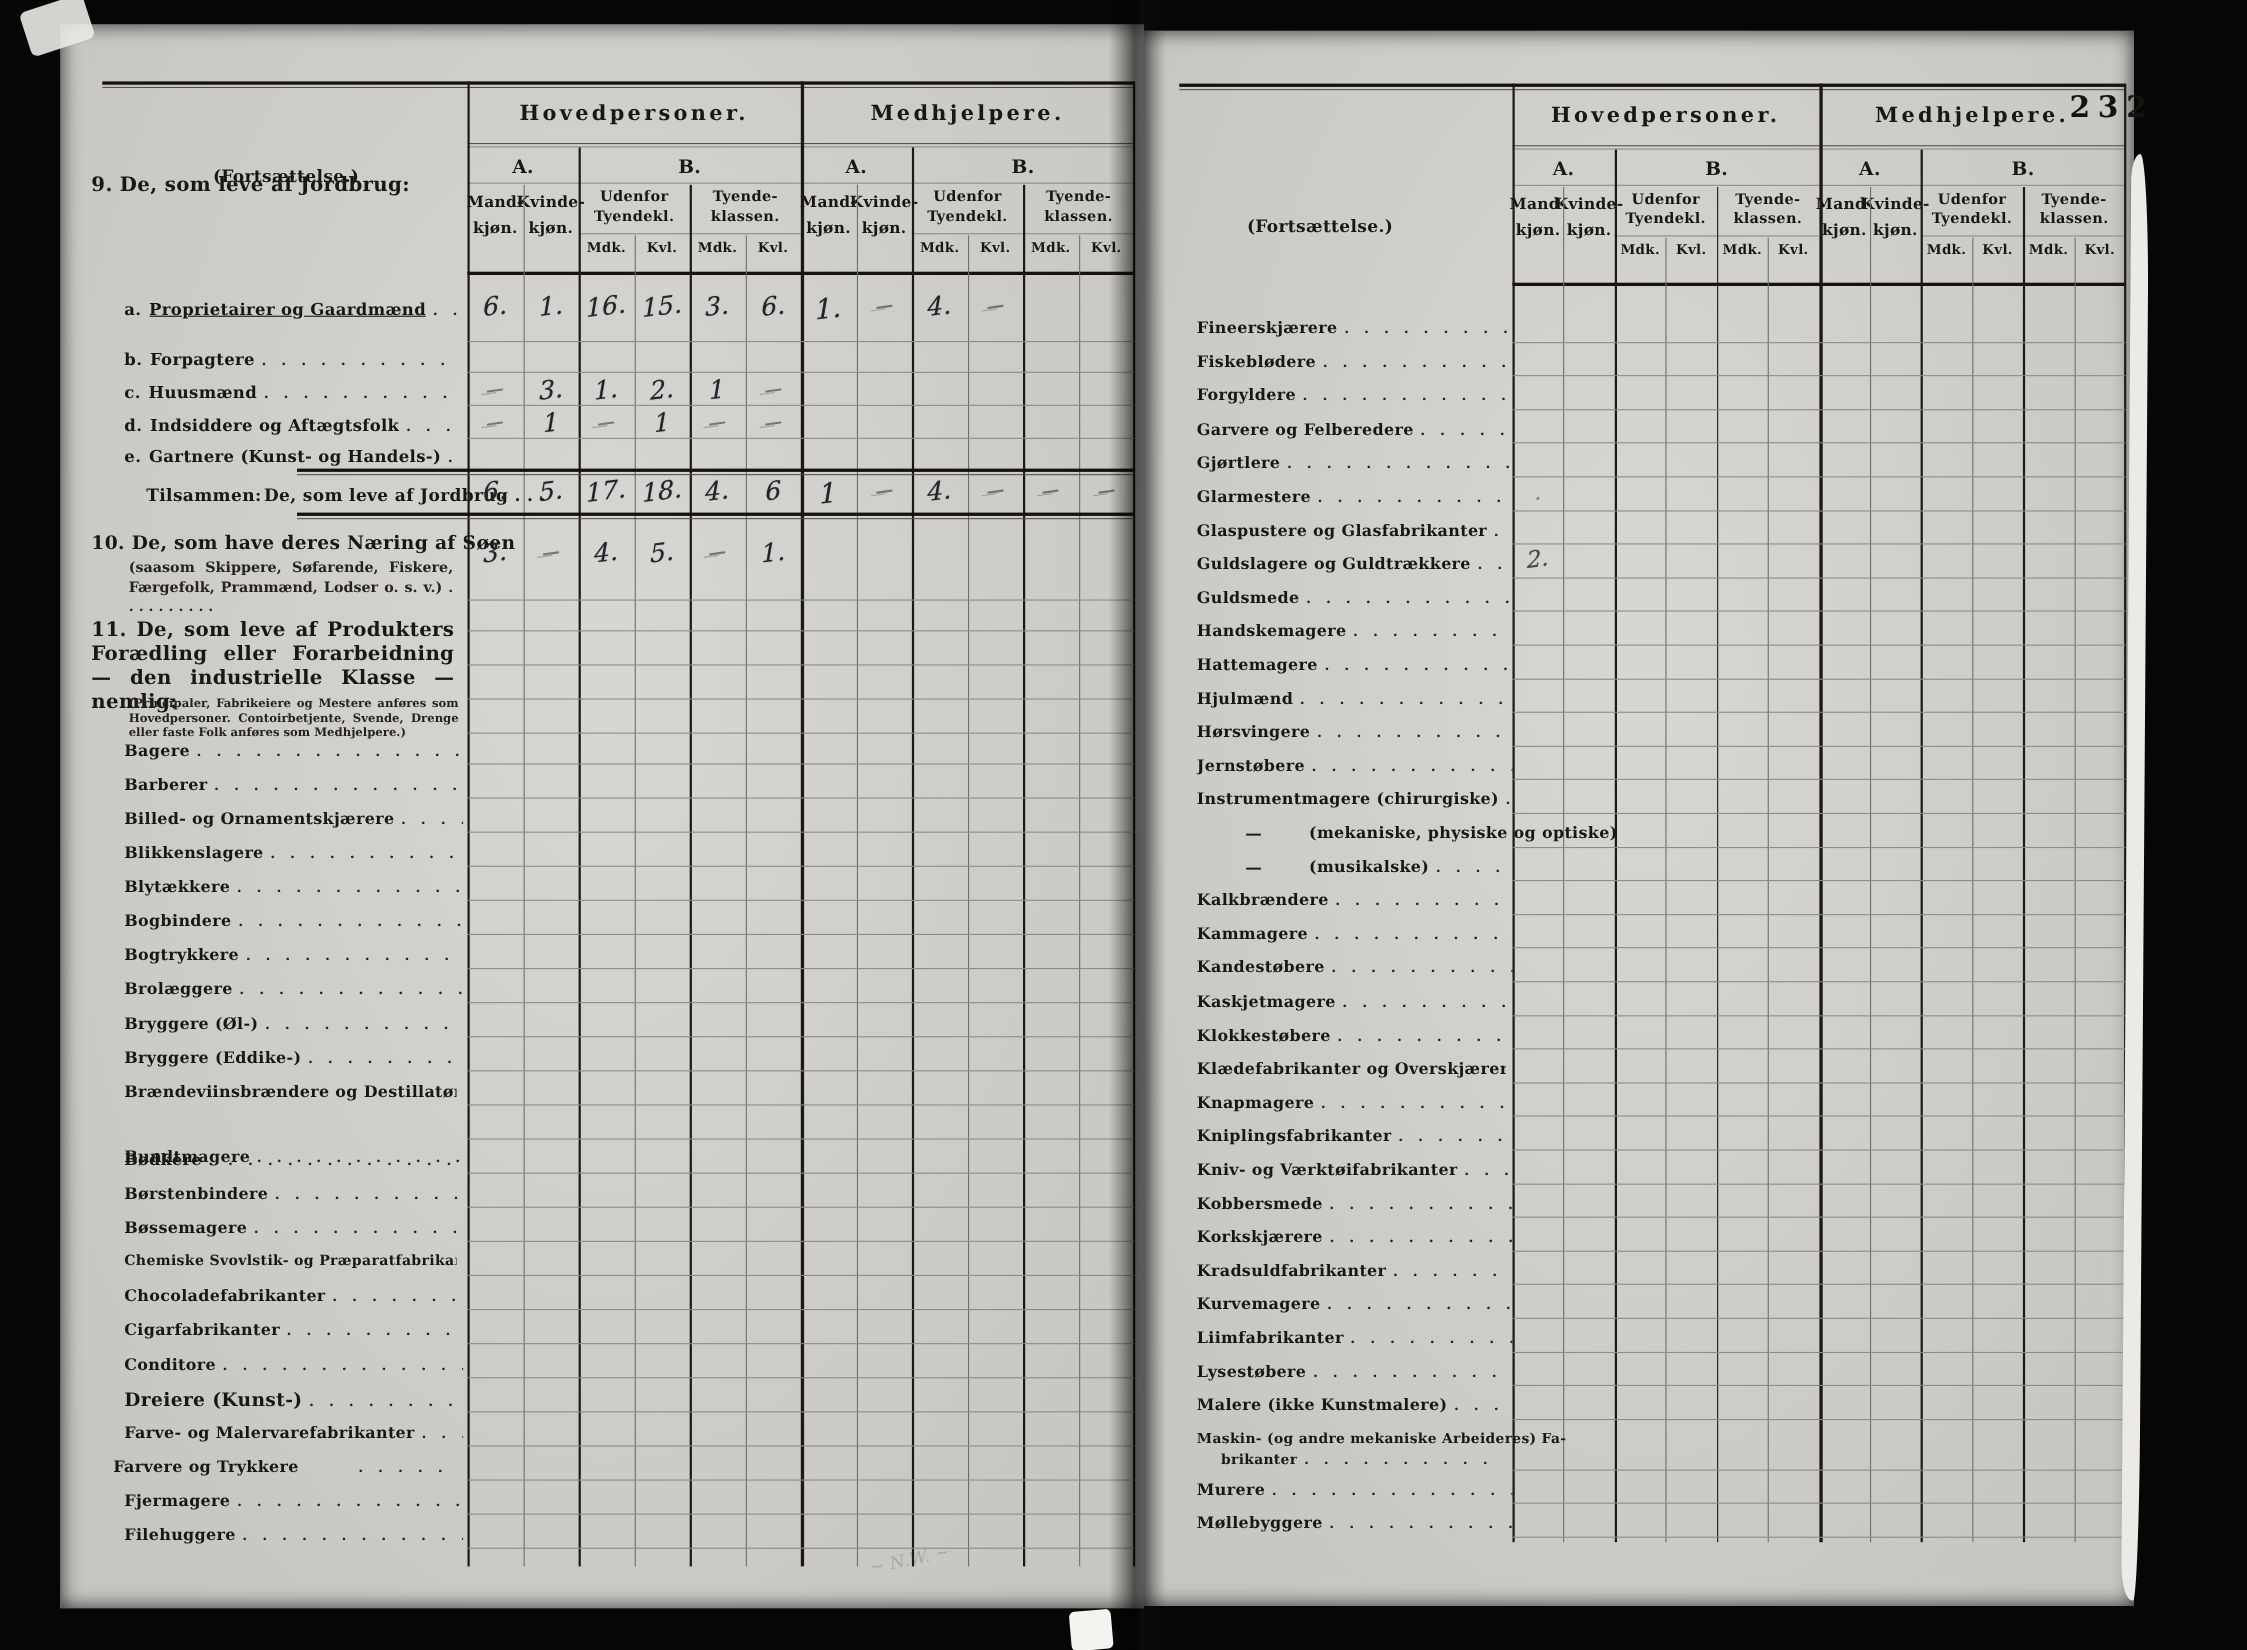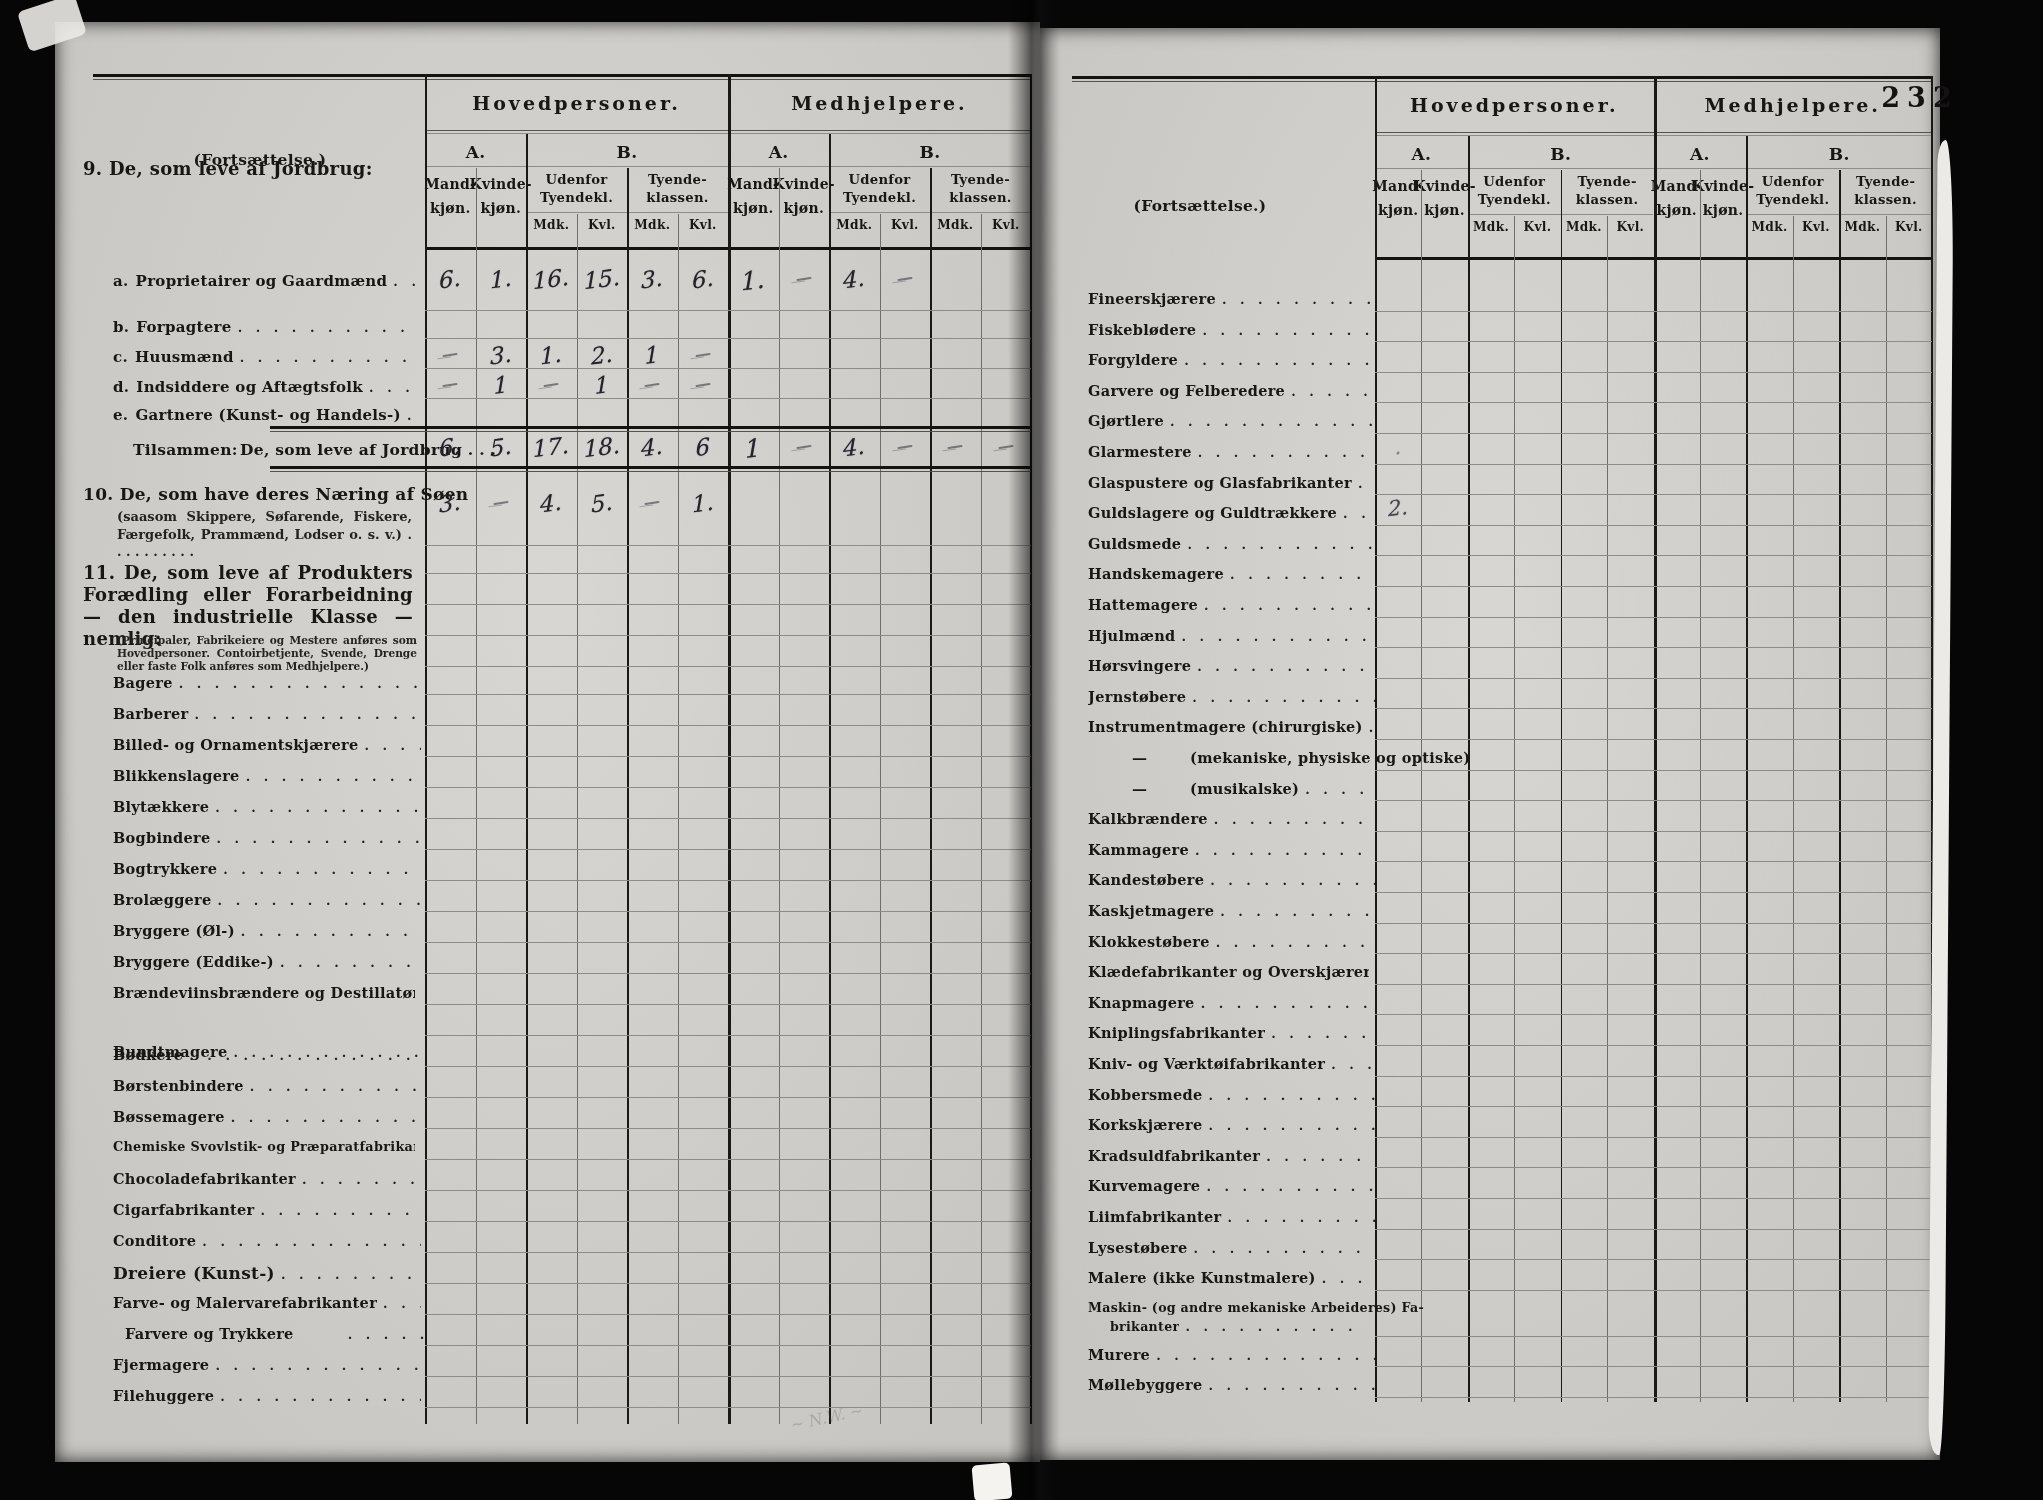--- a/index.html
+++ b/index.html
@@ -86,21 +86,21 @@
       <div class="vl" style="left: 875px; top: 146px; width: 1.6px; height: 1256px;"></div>
       <div class="vl thin" style="left: 420.5px; top: 146px; width: 1px; height: 1256px;"></div>
       <div class="vl thin" style="left: 723.5px; top: 146px; width: 1px; height: 1256px;"></div>
       <div class="vl thin" style="left: 521.5px; top: 192px; width: 1px; height: 1210px;"></div>
       <div class="vl thin" style="left: 622.5px; top: 192px; width: 1px; height: 1210px;"></div>
       <div class="vl thin" style="left: 824.5px; top: 192px; width: 1px; height: 1210px;"></div>
       <div class="vl thin" style="left: 925.5px; top: 192px; width: 1px; height: 1210px;"></div>
       <div class="frak abs " style="left: 28px; top: 136px; font-size: 18px;">9. De, som leve af Jordbrug:</div>
       <div class="rowlbl abs" style="left: 58px; top: 250px; width: 306px;">
         <div class="frak" style="font-size: 15px; padding-right: 7px; flex: 0 0 auto;">a.</div>
-        <div class="frak txt" style="font-size: 15px;">Proprietairer og Gaardmænd</div>
+        <div class="frak txt" style="font-size: 15px; text-decoration: underline;">Proprietairer og Gaardmænd</div>
         <div class="leader">. . . . . . . . . . . . . . . . . . . . . . . . . . . . . . . . . . . . . . . . . . . . . . . . . . . . . . . . . . . . </div>
       </div>
       <div class="hw" style="left: 395.25px; top: 244px; font-size: 23px;">6.</div>
       <div class="hw" style="left: 445.75px; top: 244px; font-size: 23px;">1.</div>
       <div class="hw" style="left: 496.25px; top: 244px; font-size: 23px;">16.</div>
       <div class="hw" style="left: 546.75px; top: 244px; font-size: 23px;">15.</div>
       <div class="hw" style="left: 597.25px; top: 244px; font-size: 23px;">3.</div>
       <div class="hw" style="left: 647.75px; top: 244px; font-size: 23px;">6.</div>
       <div class="hw" style="left: 698.25px; top: 244px; font-size: 25px;">1.</div>
       <div class="hwd" style="left: 748.75px; top: 256px;"></div>
@@ -273,21 +273,21 @@
       <div class="rowlbl abs" style="left: 58px; top: 1241px; width: 308px;">
         <div class="frak txt" style="font-size: 17px;">Dreiere (Kunst-)</div>
         <div class="leader">. . . . . . . . . . . . . . . . . . . . . . . . . . . . . . . . . . . . . . . . . . . . . . . . . . . . . . . . . . . . </div>
       </div>
       <div class="hl thin" style="left: 370px; top: 1261px; width: 606px; height: 1px;"></div>
       <div class="rowlbl abs" style="left: 58px; top: 1272px; width: 308px;">
         <div class="frak txt" style="font-size: 14.5px;">Farve- og Malervarefabrikanter</div>
         <div class="leader">. . . . . . . . . . . . . . . . . . . . . . . . . . . . . . . . . . . . . . . . . . . . . . . . . . . . . . . . . . . . </div>
       </div>
       <div class="hl thin" style="left: 370px; top: 1292px; width: 606px; height: 1px;"></div>
-      <div class="rowlbl abs" style="left: 70px; top: 1303px; width: 308px; gap: 48px;">
+      <div class="rowlbl abs" style="left: 48px; top: 1303px; width: 308px; gap: 48px;">
         <div class="frak txt" style="font-size: 14.5px;">Farvere og Trykkere</div>
         <div class="leader">. . . . . . . . . . . . . . . . . . . . . . . . . . . . . . . . . . . . . . . . . . . . . . . . . . . . . . . . . . . . </div>
       </div>
       <div class="hl thin" style="left: 370px; top: 1323px; width: 606px; height: 1px;"></div>
       <div class="rowlbl abs" style="left: 58px; top: 1334px; width: 308px;">
         <div class="frak txt" style="font-size: 14.5px;">Fjermagere</div>
         <div class="leader">. . . . . . . . . . . . . . . . . . . . . . . . . . . . . . . . . . . . . . . . . . . . . . . . . . . . . . . . . . . . </div>
       </div>
       <div class="hl thin" style="left: 370px; top: 1354px; width: 606px; height: 1px;"></div>
       <div class="rowlbl abs" style="left: 58px; top: 1365px; width: 308px;">

